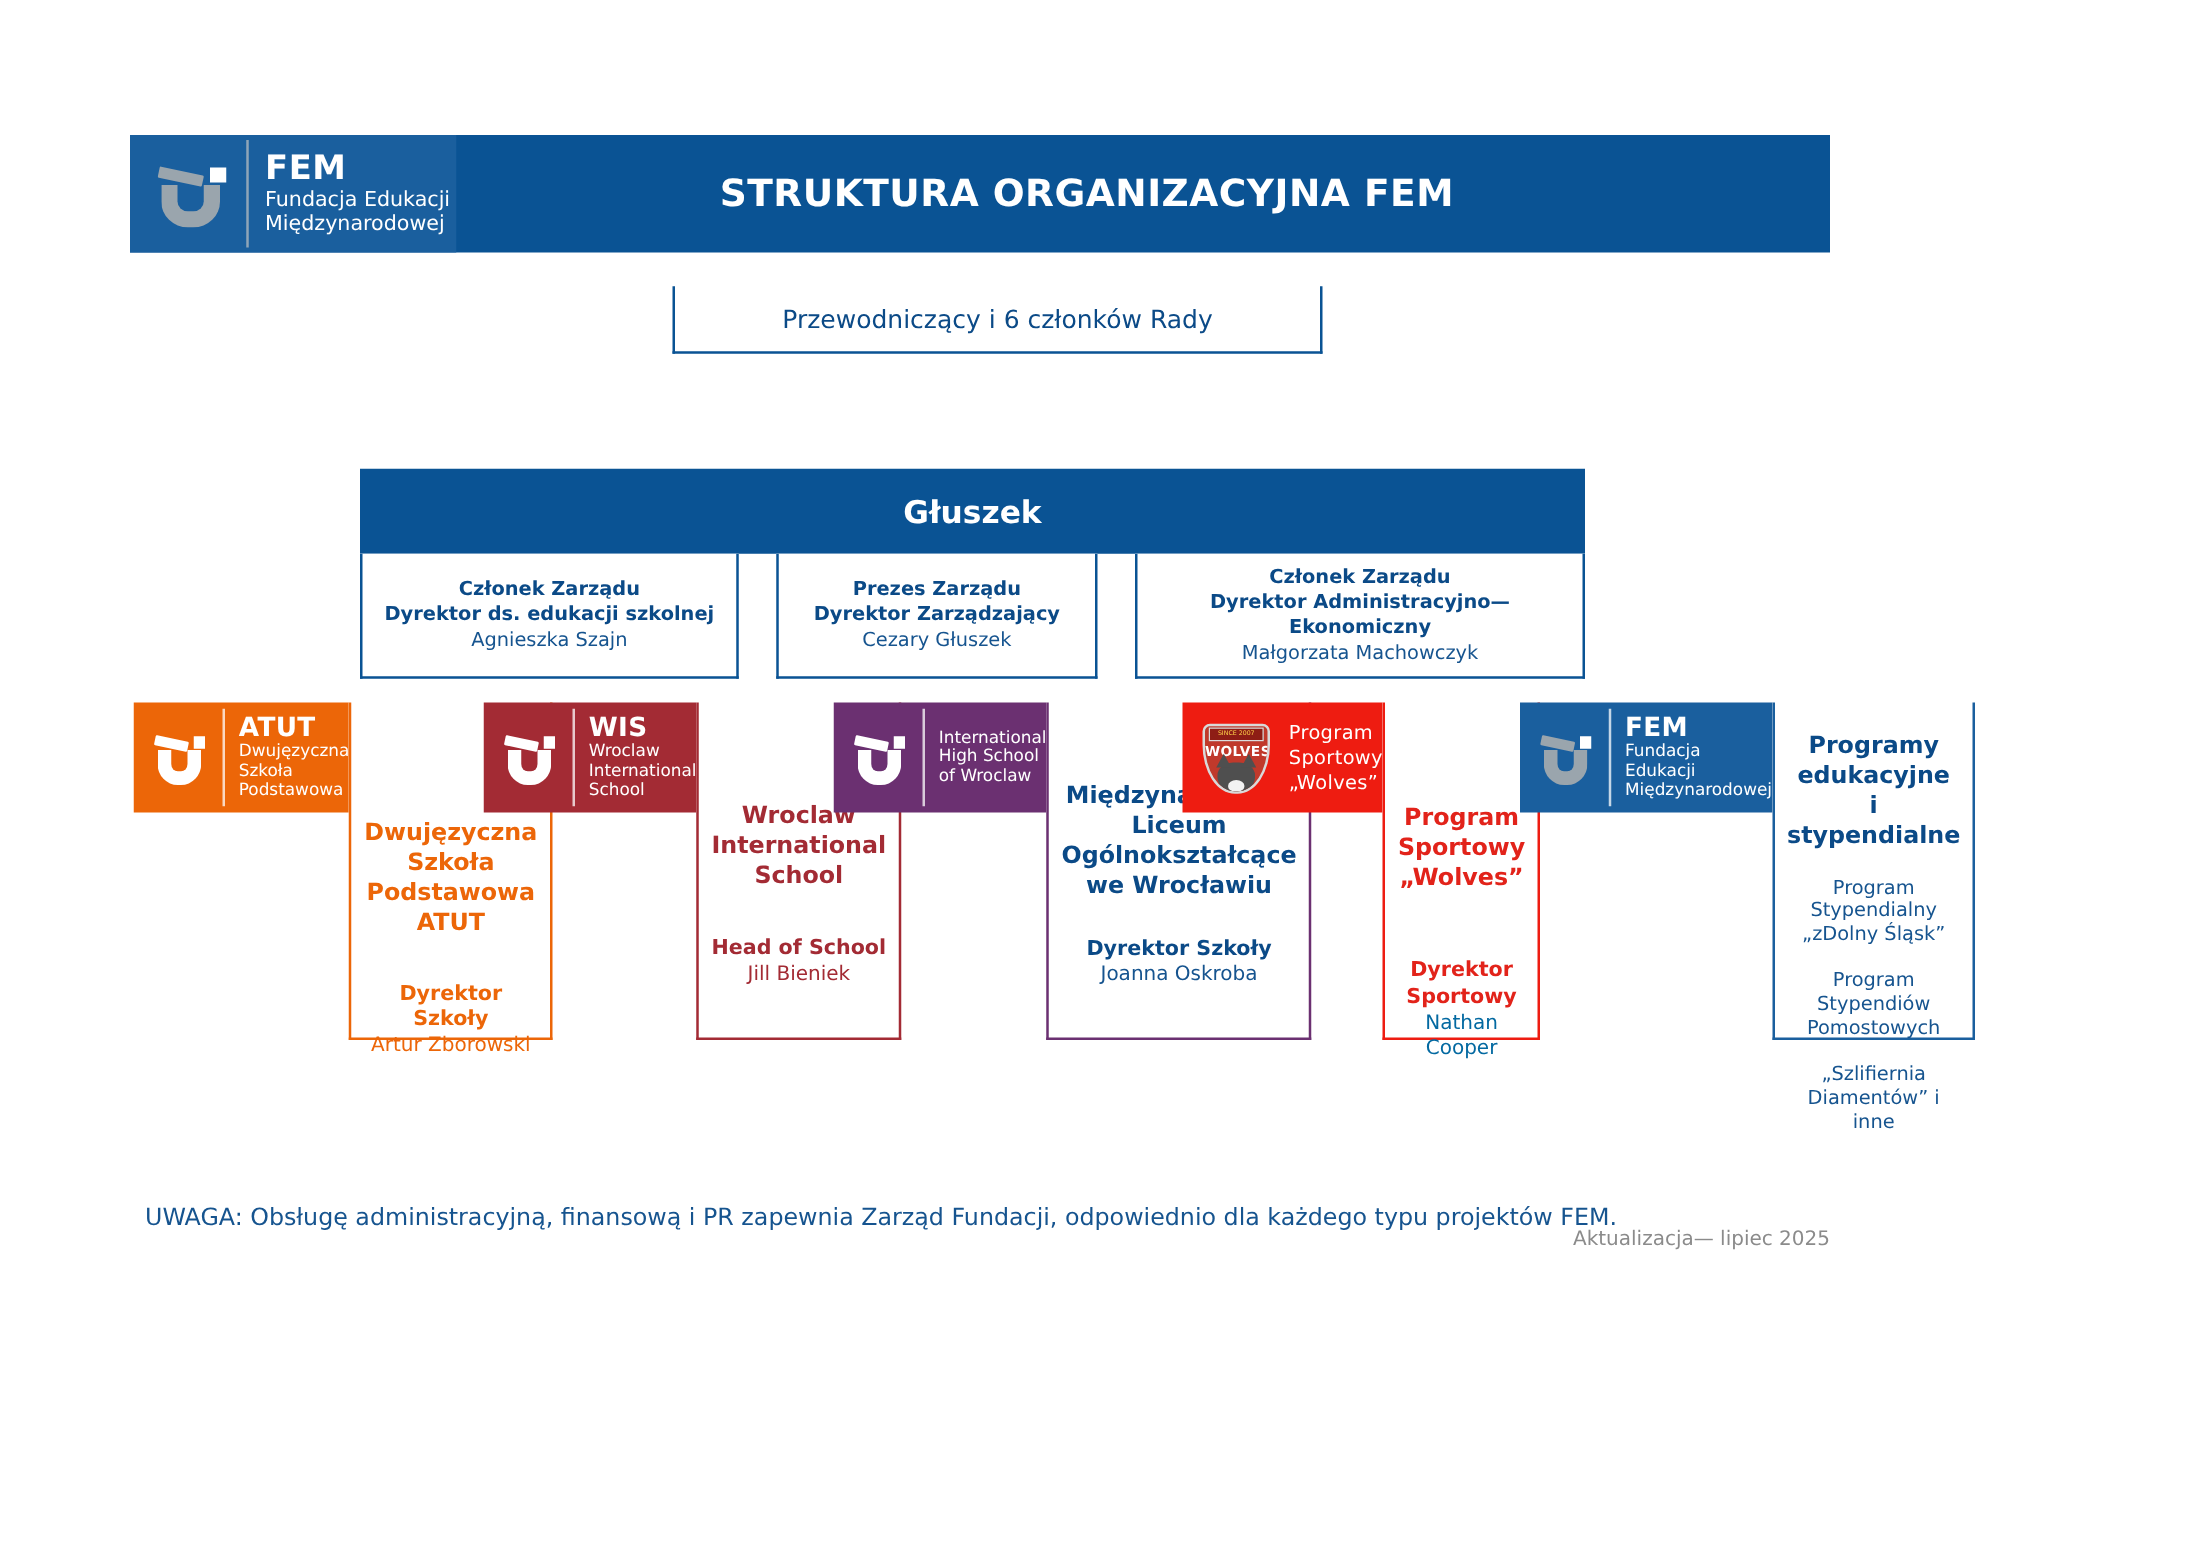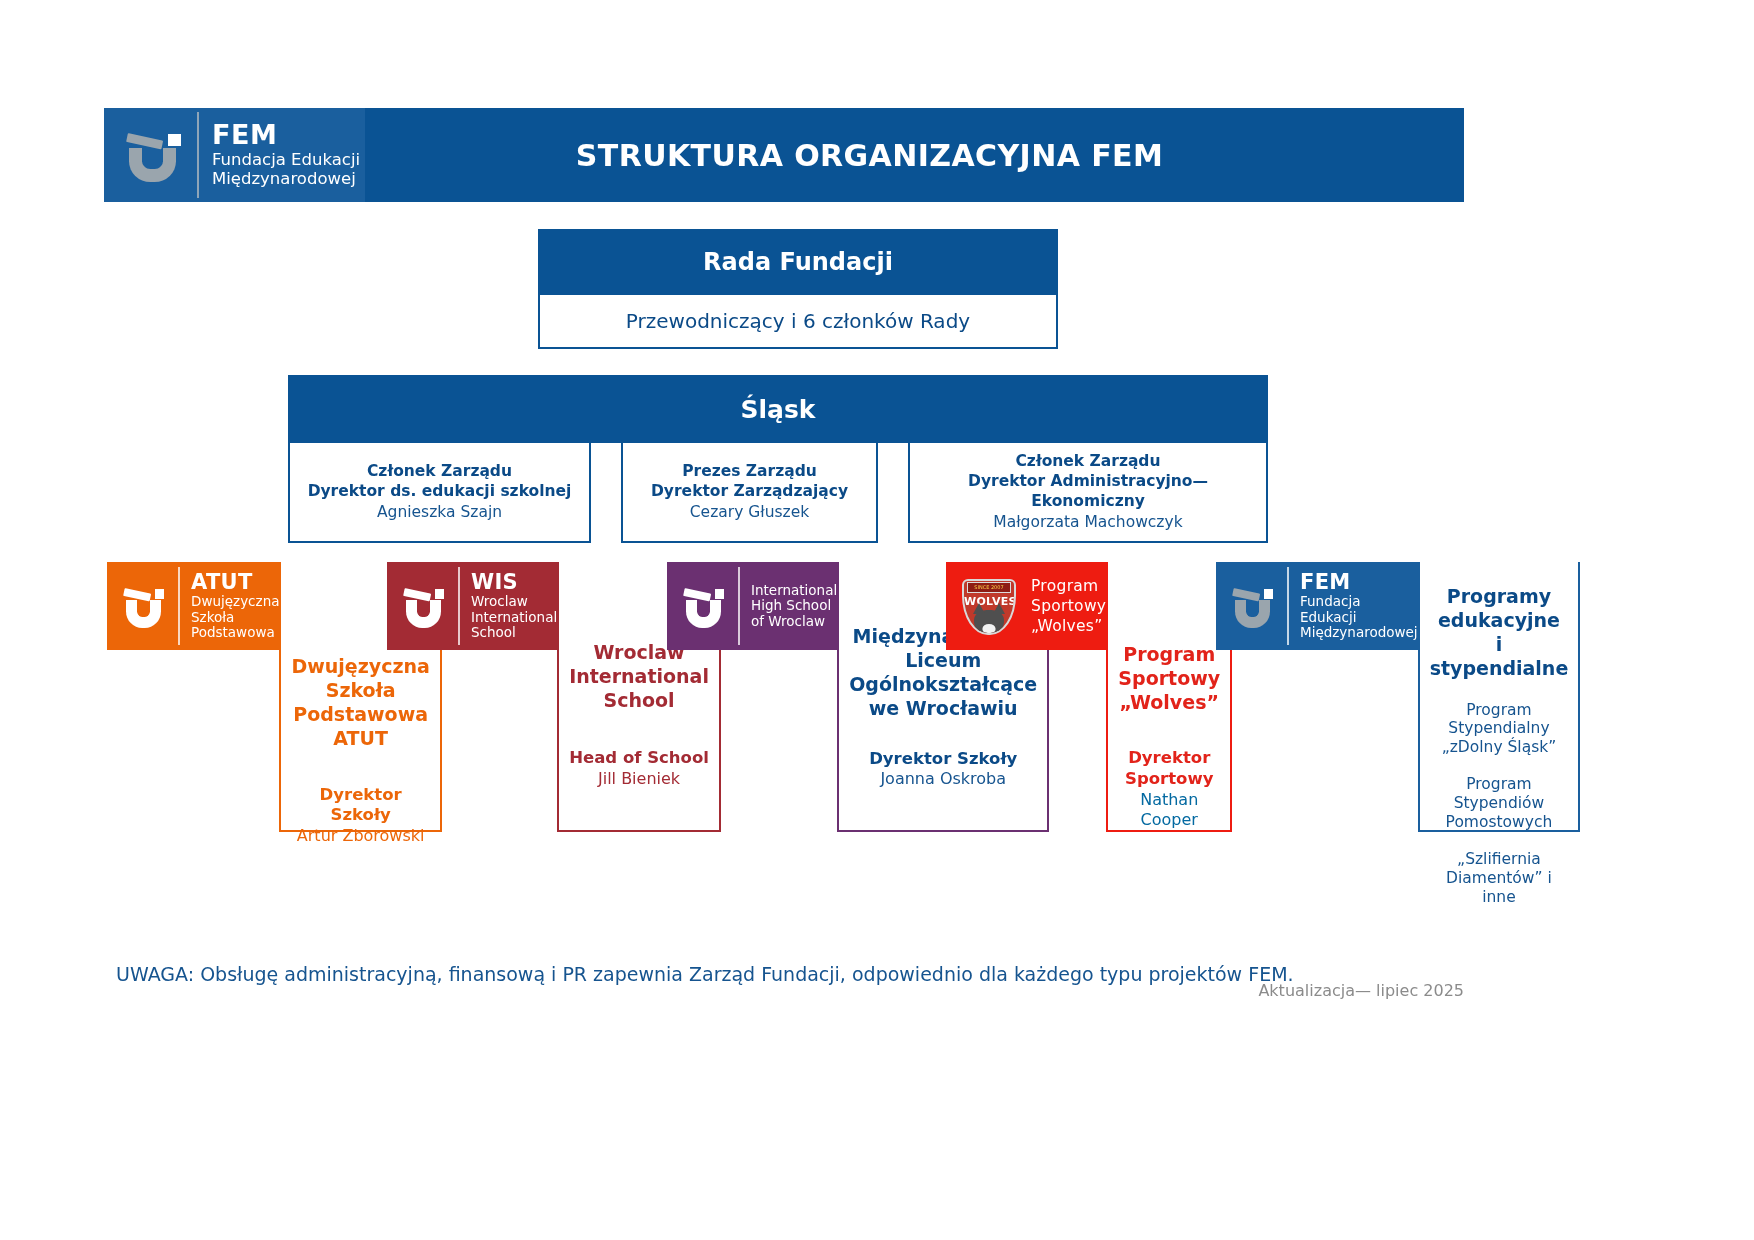--- a/index.html
+++ b/index.html
@@ -340,26 +340,25 @@
     <div class="header-logo-text">
       <span class="ln1">FEM</span>
       <span class="ln2">Fundacja Edukacji</span>
       <span class="ln3">Międzynarodowej</span>
     </div>
   </div>
   <div class="header-title">STRUKTURA ORGANIZACYJNA FEM</div>
 </div>
 
 <div class="rada">
-  <div class="rada-head">Rada Fundacji</div>
   <div class="rada-body">Przewodniczący i 6 członków Rady</div>
 </div>
 
 <div class="zarzad">
-  <div class="zarzad-head">Śląsk</div>
+  <div class="zarzad-head">Głuszek</div>
   <div class="zarzad-members">
 
     <div class="zm w1">
       <span class="role">Członek Zarządu</span>
       <span class="role">Dyrektor ds. edukacji szkolnej</span>
       <span class="person">Agnieszka Szajn</span>
     </div>
 
     <div class="zm w2">
       <span class="role">Prezes Zarządu</span>
@@ -458,21 +457,21 @@
         </div>
       </div>
       <div class="unit-head-text">
         <span class="t1">Program Sportowy</span>
         <span class="t1">„Wolves”</span>
       </div>
     </div>
     <div class="unit-body">
       <div class="unit-title" style="margin-top:80px">Program Sportowy</div>
       <div class="unit-title">„Wolves”</div>
-      <div class="unit-role" style="margin-top:34px">Dyrektor Sportowy</div>
+      <div class="unit-role" style="margin-top:52px">Dyrektor Sportowy</div>
       <div class="unit-person">Nathan Cooper</div>
     </div>
   </div>
 
   <div class="unit u-fem">
     <div class="unit-head">
       <div class="logomark">
         <div class="bar"></div>
         <div class="dot"></div>
         <div class="ushape"></div>

